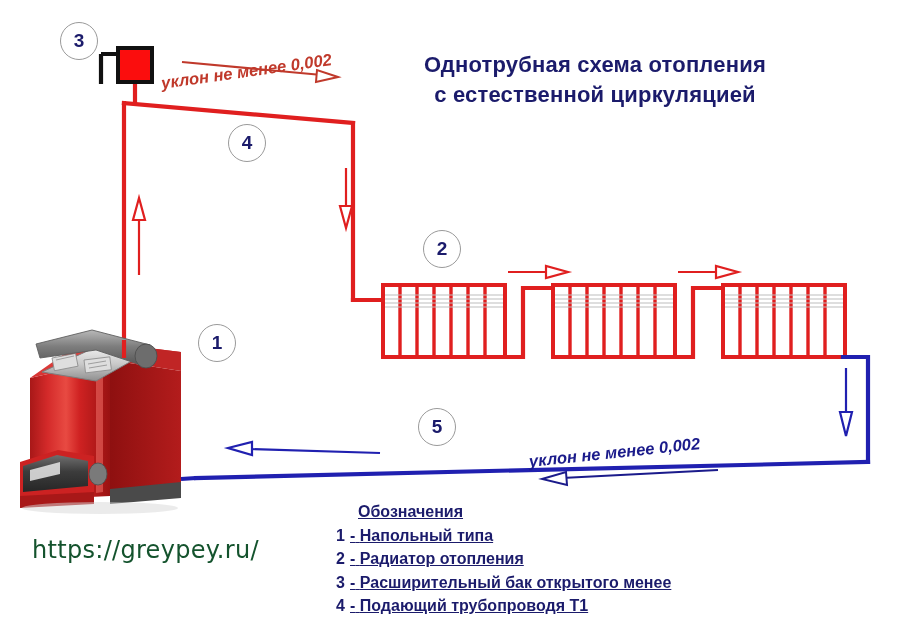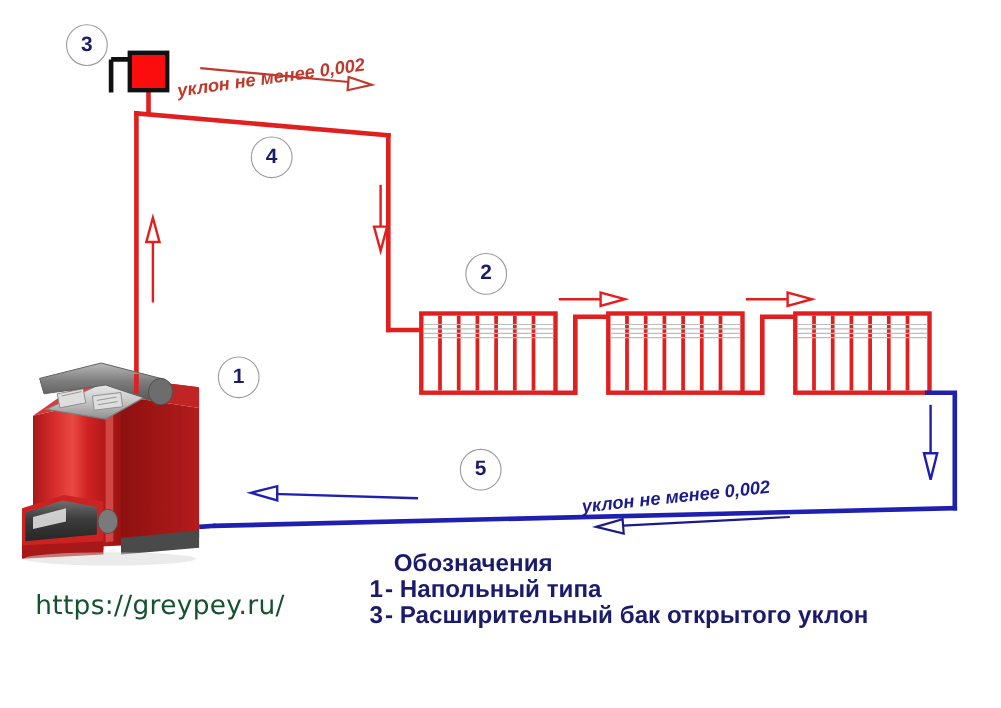--- a/index.html
+++ b/index.html
@@ -8,21 +8,21 @@
   #stage{position:absolute;left:0;top:0;width:910px;height:644px;}
   svg.layer{position:absolute;left:0;top:0;width:910px;height:644px;overflow:visible;}
 
   .title{
     position:absolute; left:360px; top:50px; width:470px;
     text-align:center; color:#1b1b6b; font-weight:bold;
     font-size:22px; line-height:30px; letter-spacing:0.2px;
   }
   .legend{
     position:absolute; left:336px; top:500px; width:470px;
-    color:#1b1b6b; font-weight:bold; font-size:22px; line-height:23.5px;
+    color:#1b1b6b; font-weight:bold; font-size:16px; line-height:23.5px;text-decoration:underline;
   }
   .legend .head{ padding-left:22px; }
   .legend .row{ white-space:nowrap; }
   .legend .num{ display:inline-block; width:14px; }
   .url{
     position:absolute; left:32px; top:536px;
     color:#14532d; font-size:24px; letter-spacing:0.3px;
     font-family:"DejaVu Sans", sans-serif;
   }
   .marker{
@@ -246,20 +246,24 @@
       <path d="M110 489 L181 482 L181 498 L110 504 Z" fill="#4a4a4a"></path>
 
       <ellipse cx="100" cy="508" rx="78" ry="6" fill="#d8d8d8" opacity="0.5"></ellipse>
     </g>
 
     <path d="M124 340 L124 358" fill="none" stroke="#e01f1f" stroke-width="4.2"></path>
 
     <path d="M196 478 L181 479" fill="none" stroke="#2020b0" stroke-width="4.2"></path>
   </svg>
 
+  <div class="title">
+    <div>Однотрубная схема отопления</div>
+    <div>с естественной циркуляцией</div>
+  </div>
 
   <div class="slope red" style="left:160px; top:74px; transform:rotate(-8deg); transform-origin:left top;">
     <span>уклон не менее 0,002</span>
   </div>
   <div class="slope blue" style="left:528px; top:452px; transform:rotate(-6deg); transform-origin:left top;">
     <span>уклон не менее 0,002</span>
   </div>
 
   <div class="marker" style="left:198px; top:324px;">
     <span>1</span>
@@ -277,20 +281,28 @@
     <span>5</span>
   </div>
 
   <div class="legend">
     <div class="head">Обозначения</div>
     <div class="row">
       <span class="num">1</span><span>-</span>
       <span>Напольный типа</span>
     </div>
     <div class="row">
+      <span class="num">2</span><span>-</span>
+      <span>Радиатор отопления</span>
+    </div>
+    <div class="row">
       <span class="num">3</span><span>-</span>
-      <span>Расширительный бак открытого уклон</span>
+      <span>Расширительный бак открытого менее</span>
     </div>
+    <div class="row">
+      <span class="num">4</span><span>-</span>
+      <span>Подающий трубопроводя Т1</span>
+    </div>
   </div>
 
   <div class="url">https://greypey.ru/</div>
 
 </div>
 
 </body></html>

